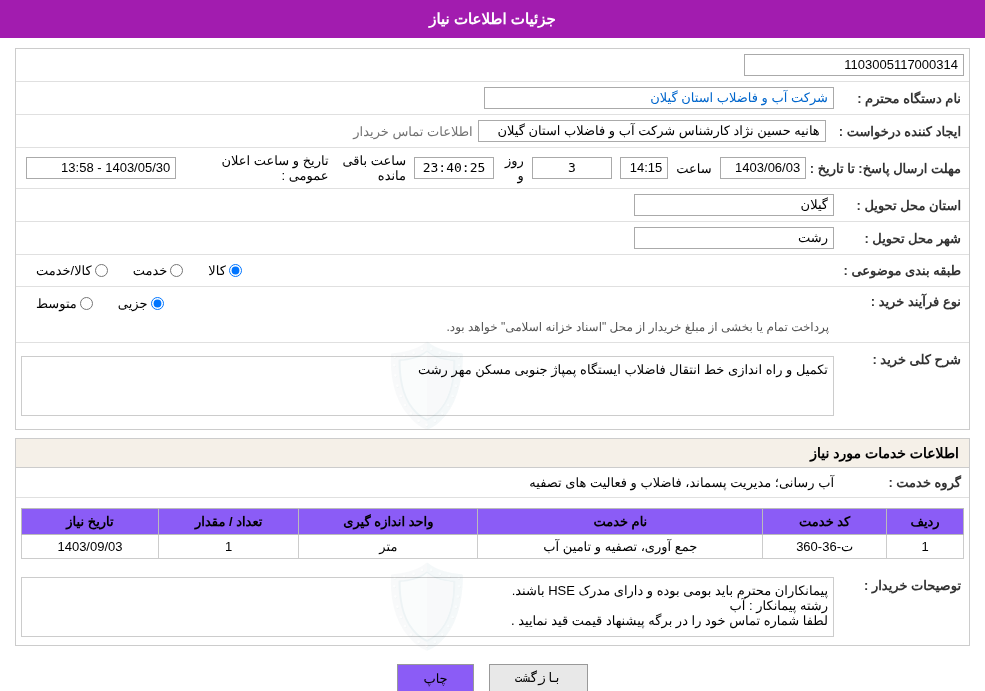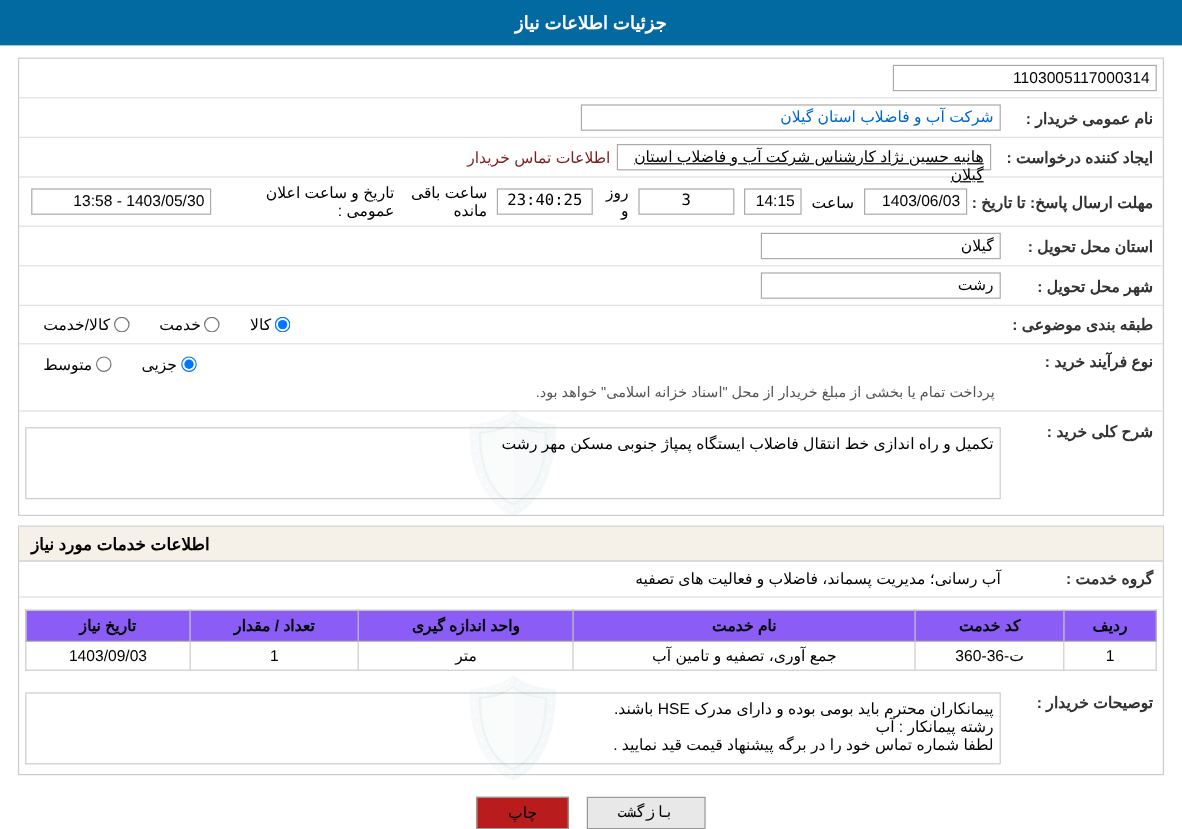--- a/index.html
+++ b/index.html
@@ -10,21 +10,21 @@
       direction: rtl;
     }
     .page-container {
       width: 985px;
       min-height: 691px;
       background: #fff;
       margin: 0 auto;
       padding: 0;
     }
     .header-bar {
-      background: #0369a1;
+      background: #a21caf;
       color: #fff;
       text-align: center;
       padding: 10px;
       font-size: 15px;
       font-weight: bold;
     }
     .main-content {
       padding: 10px 15px;
       background: #fff;
     }
@@ -62,30 +62,30 @@
       height: 22px;
       display: inline-block;
     }
     .input-box.medium {
       width: 200px;
     }
     .blue-text {
       color: #0066cc;
     }
     .link-style {
-      color: #7f1d1d;
+      color: #737373;
       cursor: pointer;
     }
     .section-title {
       background: #f5f0e8;
       font-weight: bold;
       font-size: 14px;
       padding: 6px 10px;
       border-bottom: 1px solid #ccc;
-      text-align: left;
+      text-align: right;
     }
     .radio-group {
       display: flex;
       align-items: center;
       gap: 15px;
       padding: 3px 5px;
       flex-direction: row-reverse;
     }
     .radio-item {
       display: flex;
@@ -145,21 +145,21 @@
       font-size: 13px;
       cursor: pointer;
       border: 1px solid #999;
       background: #e8e8e8;
     }
     .btn-back {
       background: #e8e8e8;
       font-family: Liberation Mono, monospace;
     }
     .btn-print {
-      background: #b91c1c;
+      background: #8b5cf6;
     }
     .inline-fields {
       display: flex;
       align-items: center;
       gap: 5px;
       flex-wrap: wrap;
     }
     .shield-watermark {
       position: absolute;
       top: 50%;
@@ -197,31 +197,31 @@
 
     <div class="form-section">
 
       <div class="row">
         <div class="value-cell">
           <div class="input-box medium" style="width:220px;">1103005117000314</div>
         </div>
       </div>
 
       <div class="row">
-        <div class="label-cell">نام عمومی خریدار :</div>
+        <div class="label-cell">نام دستگاه محترم :</div>
         <div class="value-cell">
           <div class="input-box blue-text" style="width:350px;text-align:right;">شرکت آب و فاضلاب استان گیلان</div>
         </div>
       </div>
 
       <div class="row">
         <div class="label-cell">ایجاد کننده درخواست :</div>
         <div class="value-cell">
           <div class="inline-fields">
-            <div class="input-box" style="width:312px;text-decoration:underline;">هانیه حسین نژاد کارشناس شرکت آب و فاضلاب استان گیلان</div>
+            <div class="input-box" style="width:348px;">هانیه حسین نژاد کارشناس شرکت آب و فاضلاب استان گیلان</div>
             <span class="link-style">اطلاعات تماس خریدار</span>
           </div>
         </div>
       </div>
 
       <div class="row">
         <div class="label-cell">مهلت ارسال پاسخ: تا تاریخ :</div>
         <div class="value-cell">
           <div class="countdown-row">
             <div class="input-box" style="width:110px;">1403/06/03</div>

